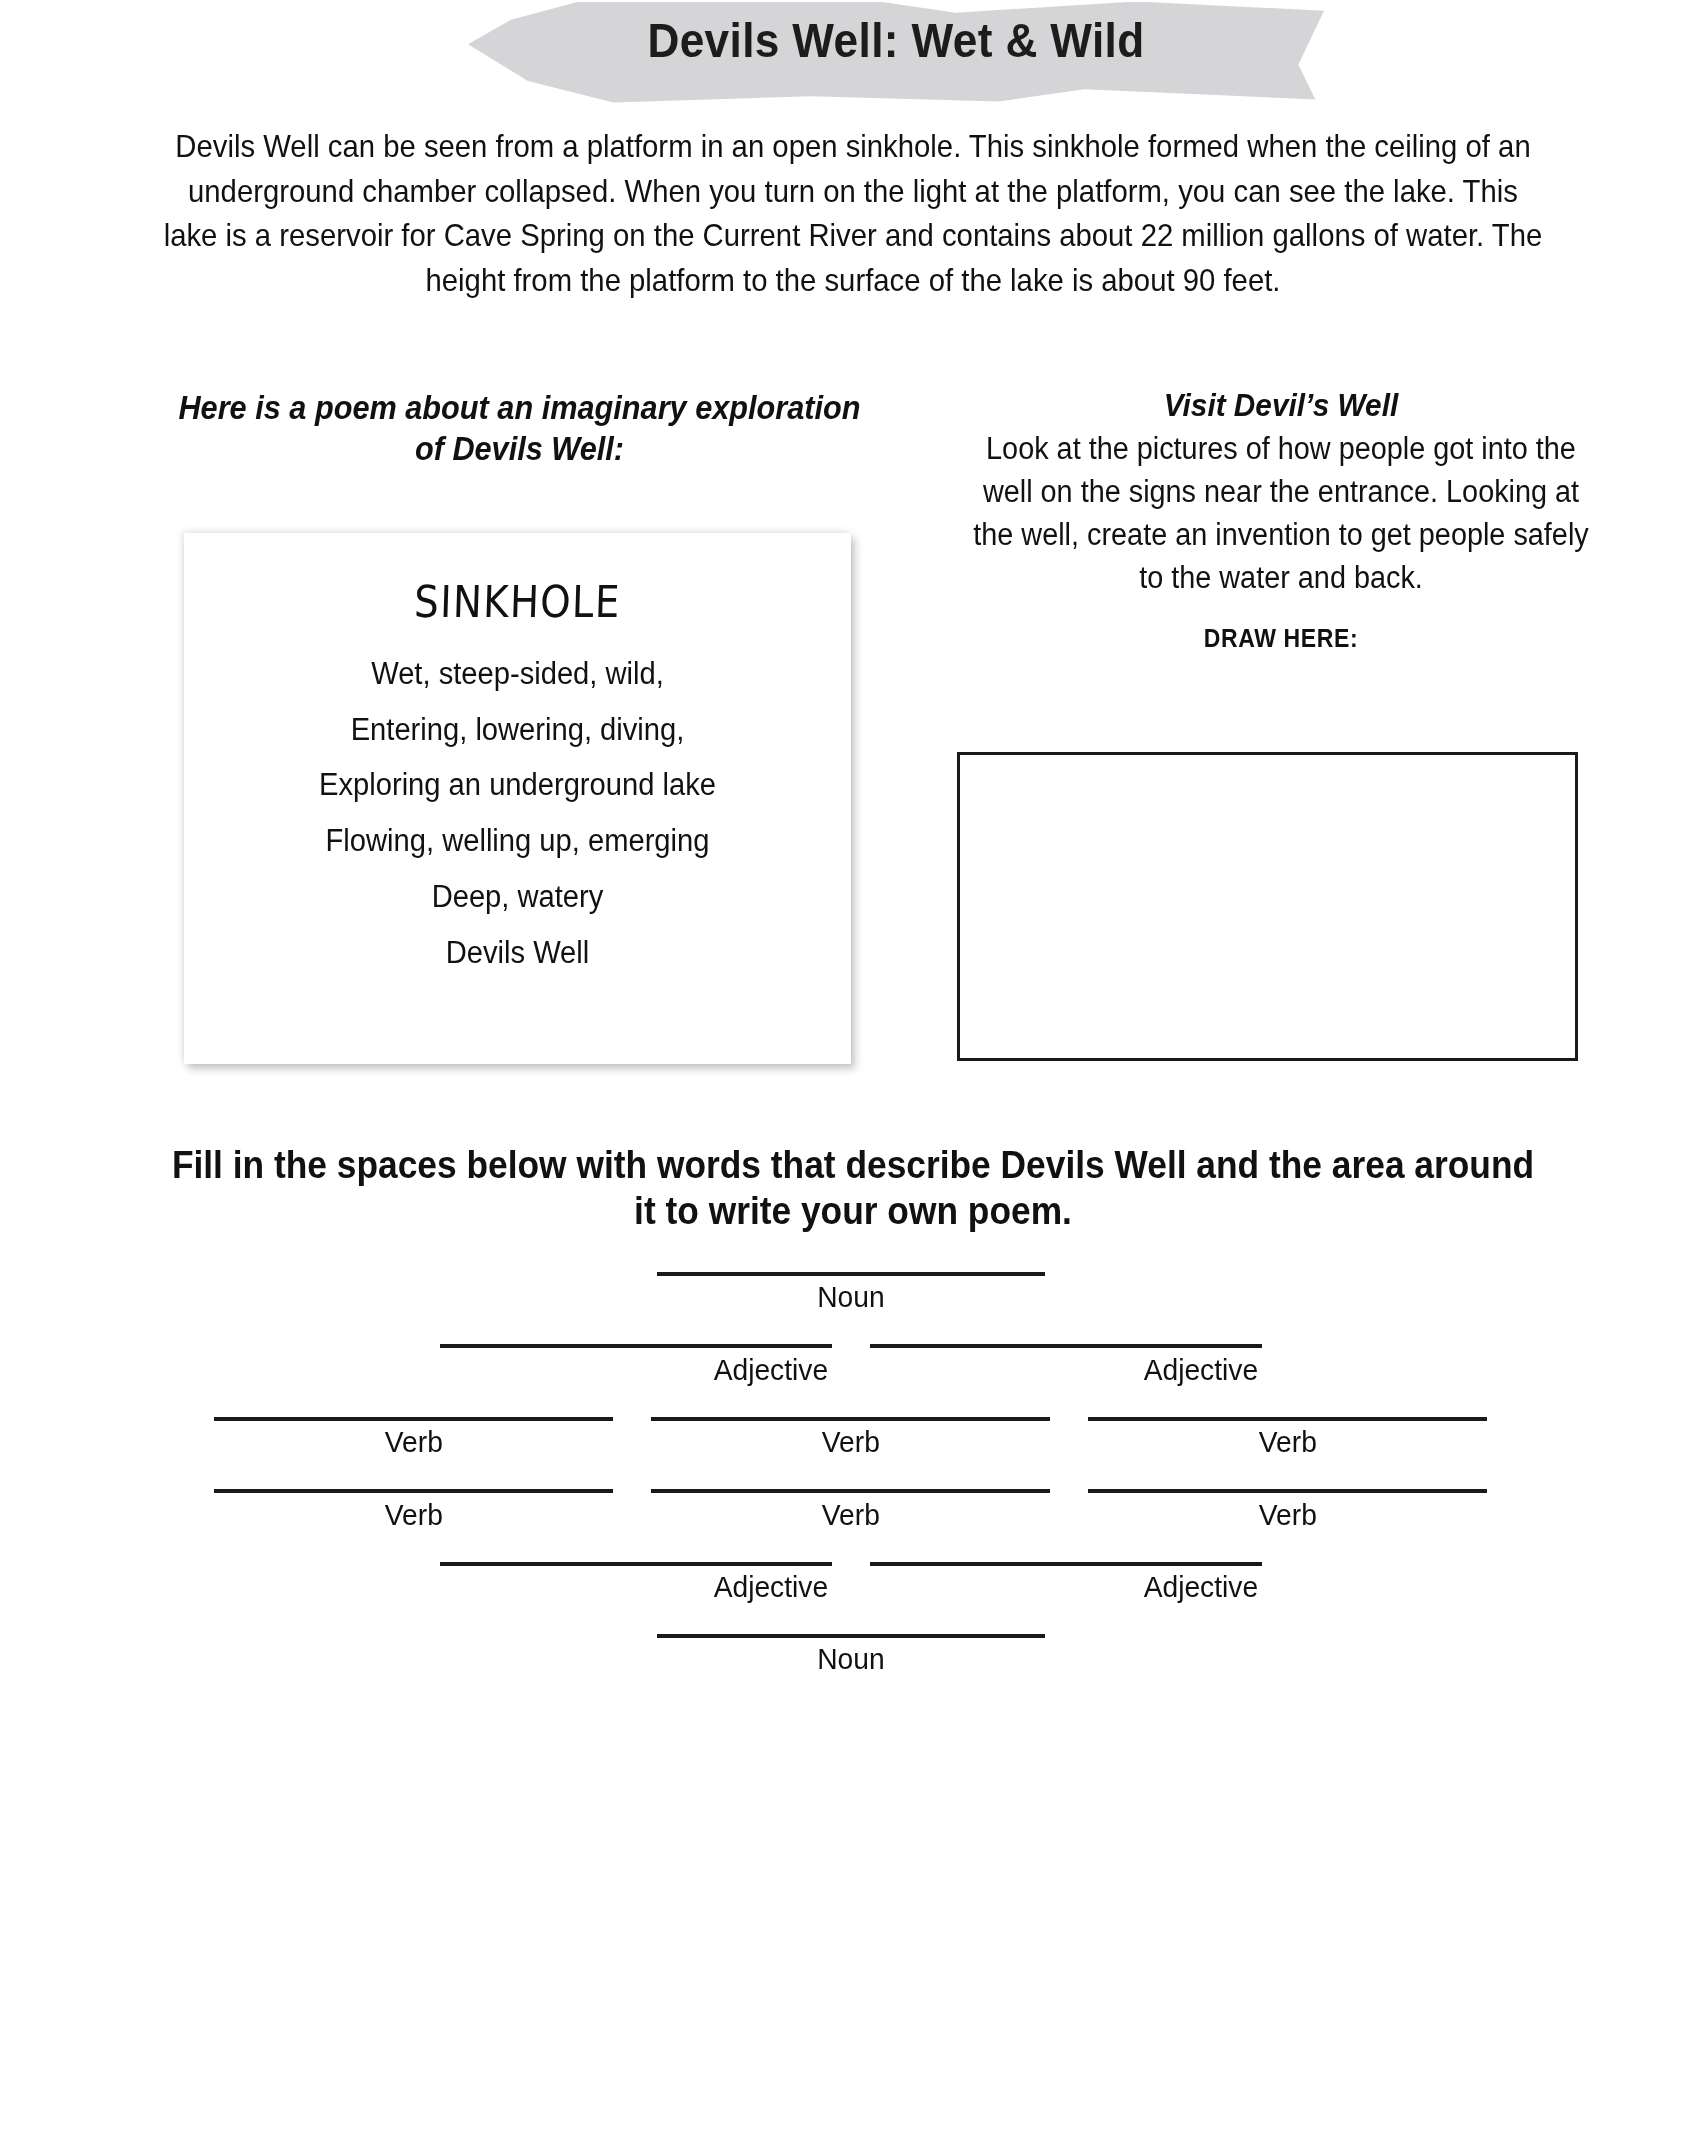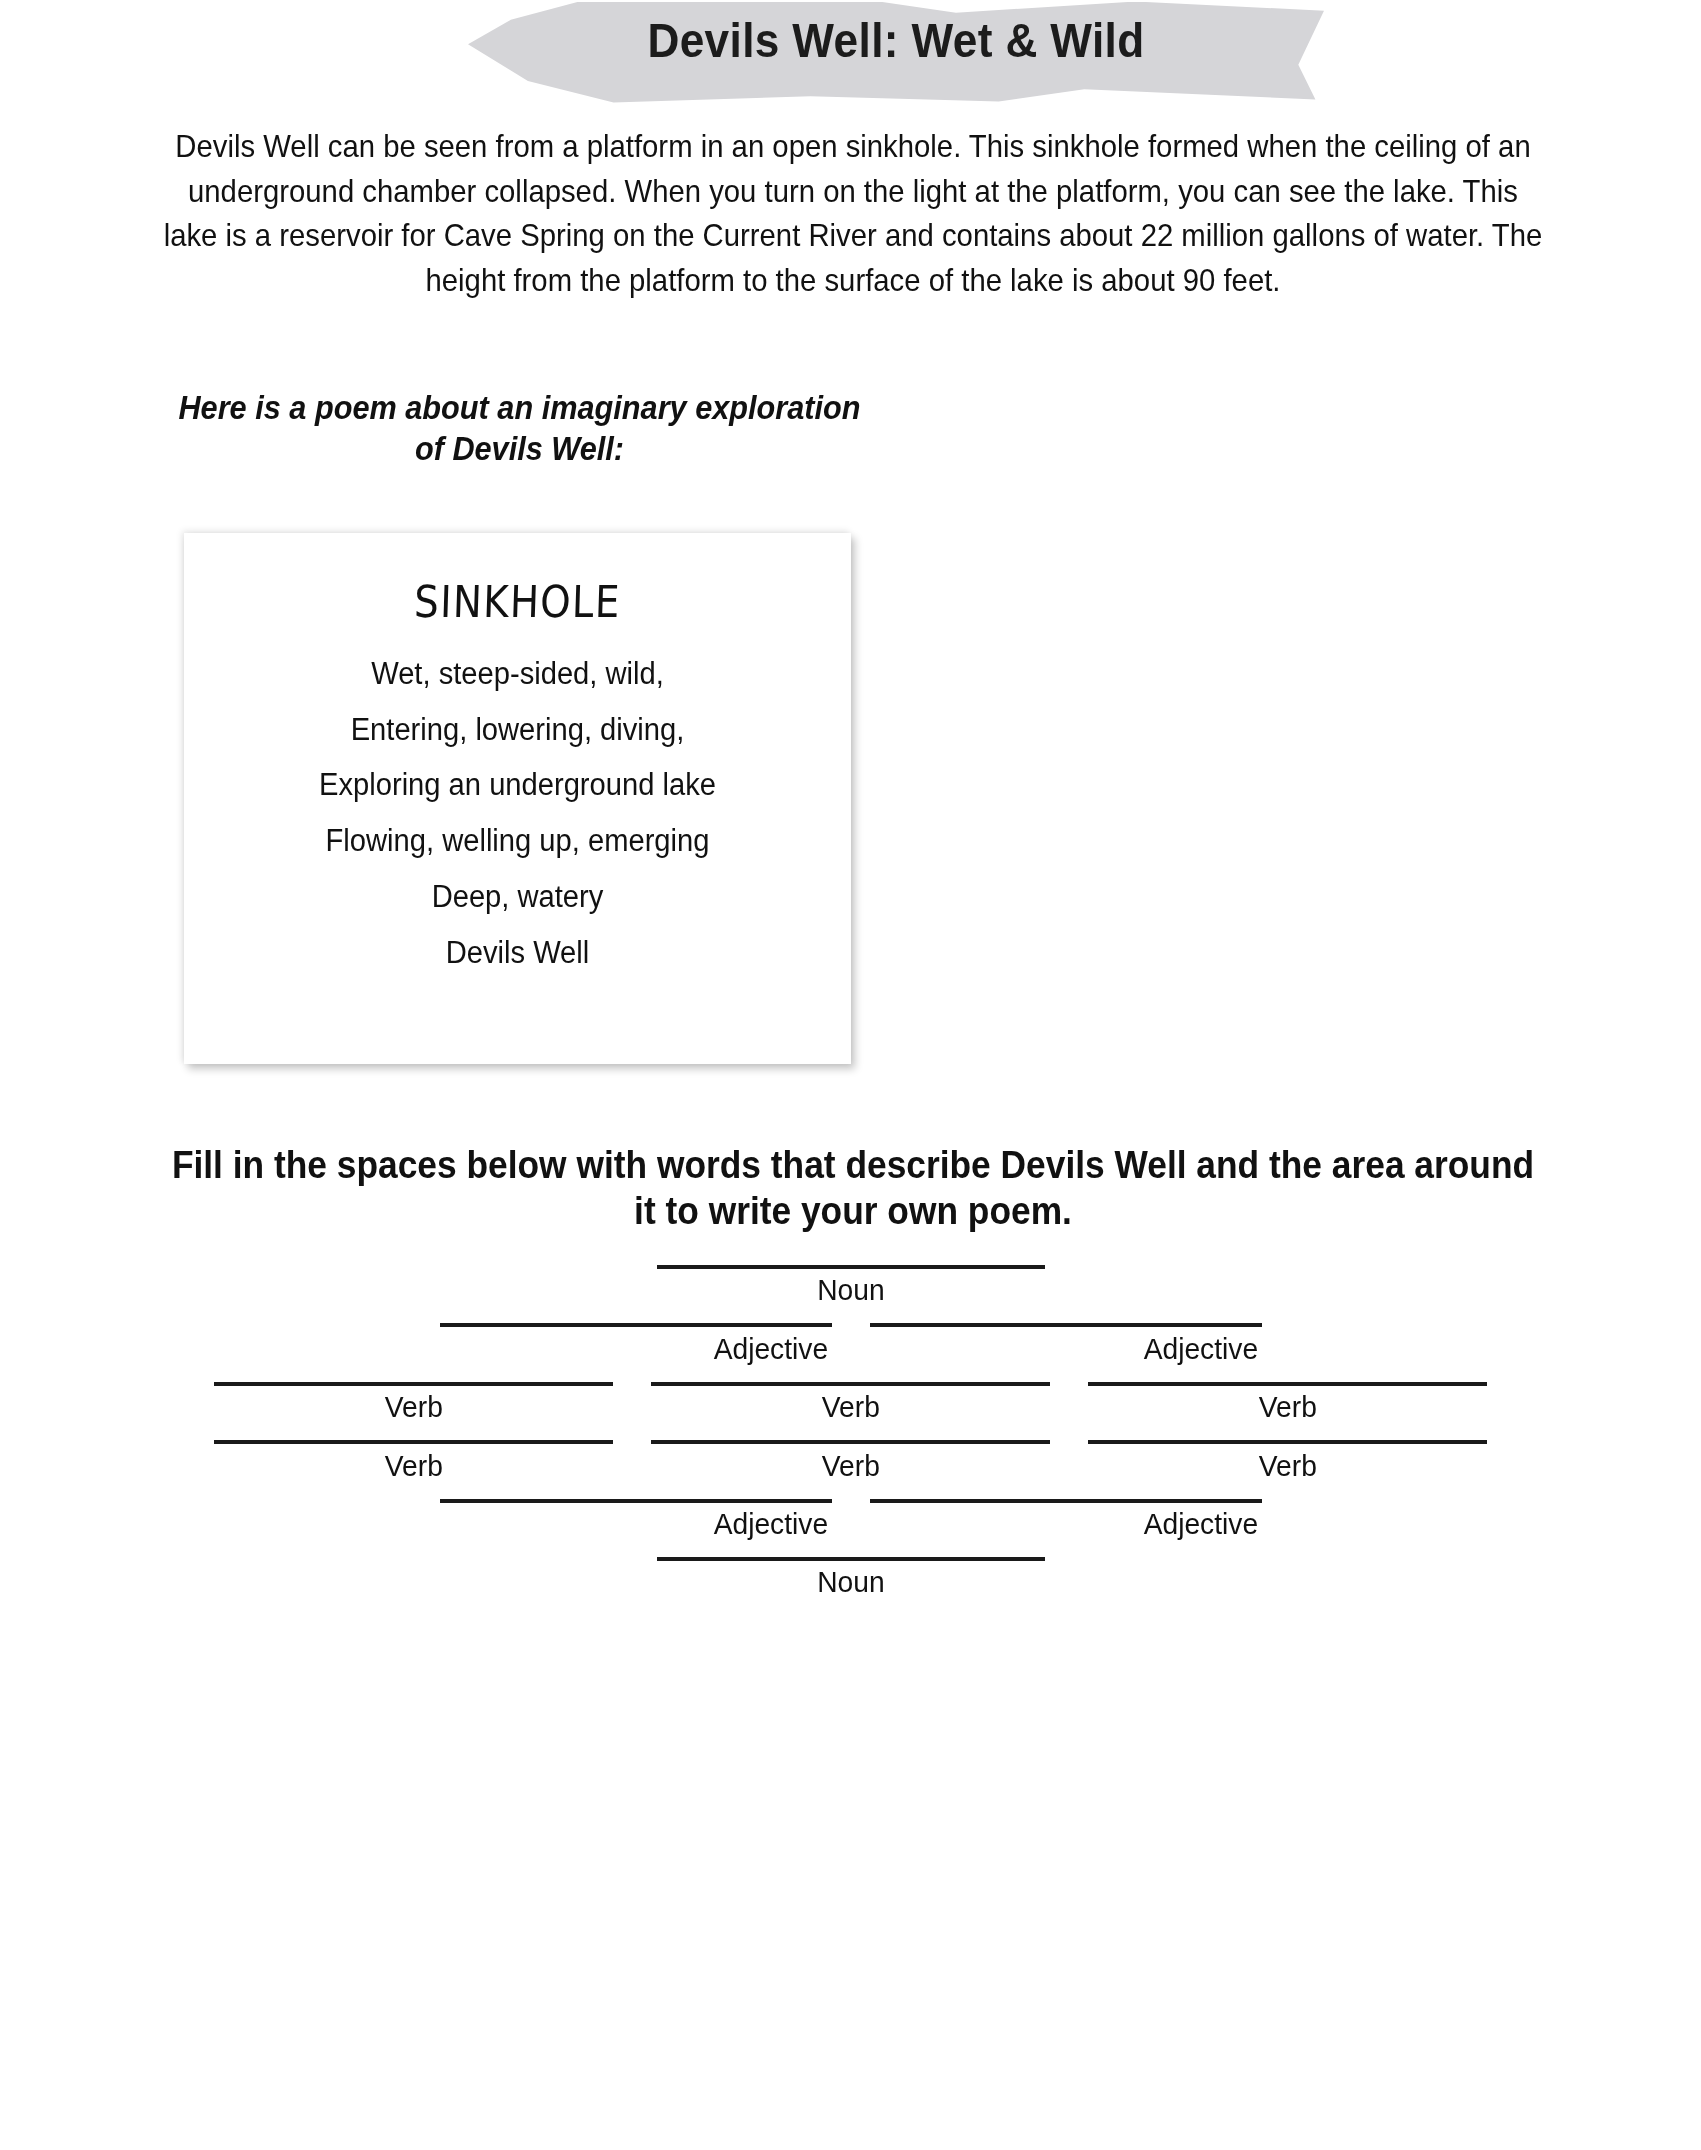--- a/index.html
+++ b/index.html
@@ -200,21 +200,21 @@
   .form-row {
     display: flex;
     justify-content: center;
     align-items: flex-start;
     margin-bottom: 16px;
   }
   .slot {
     display: flex;
     flex-direction: column;
     align-items: center;
-    margin: 0 19px;
+    margin: 7px 19px;
   }
   .slot .rule {
     border-bottom: 4.4px solid #1a1a1a;
     height: 0;
     width: 100%;
   }
   .slot .tag {
     margin-top: 4.4px;
     font-size: 30px;
     color: #111111;
@@ -246,20 +246,26 @@
       <div class="poem-title">SINKHOLE</div>
       <div class="poem-line">Wet, steep-sided, wild,</div>
       <div class="poem-line">Entering, lowering, diving,</div>
       <div class="poem-line">Exploring an underground lake</div>
       <div class="poem-line">Flowing, welling up, emerging</div>
       <div class="poem-line">Deep, watery</div>
       <div class="poem-line">Devils Well</div>
     </div>
   </div>
 
+  <div class="col-right">
+    <div class="right-heading">Visit Devil’s Well</div>
+    <div class="right-body">Look at the pictures of how people got into the well on the signs near the entrance. Looking at the well, create an invention to get people safely to the water and back.</div>
+    <div class="draw-label">DRAW HERE:</div>
+    <div class="draw-box"></div>
+  </div>
 </div>
 
 <div class="instruction">Fill in the spaces below with words that describe Devils Well and the area around it to write your own poem.</div>
 
 <div class="poem-form">
 
   <div class="form-row">
     <div class="slot w-noun">
       <div class="rule"></div>
       <div class="tag">Noun</div>

